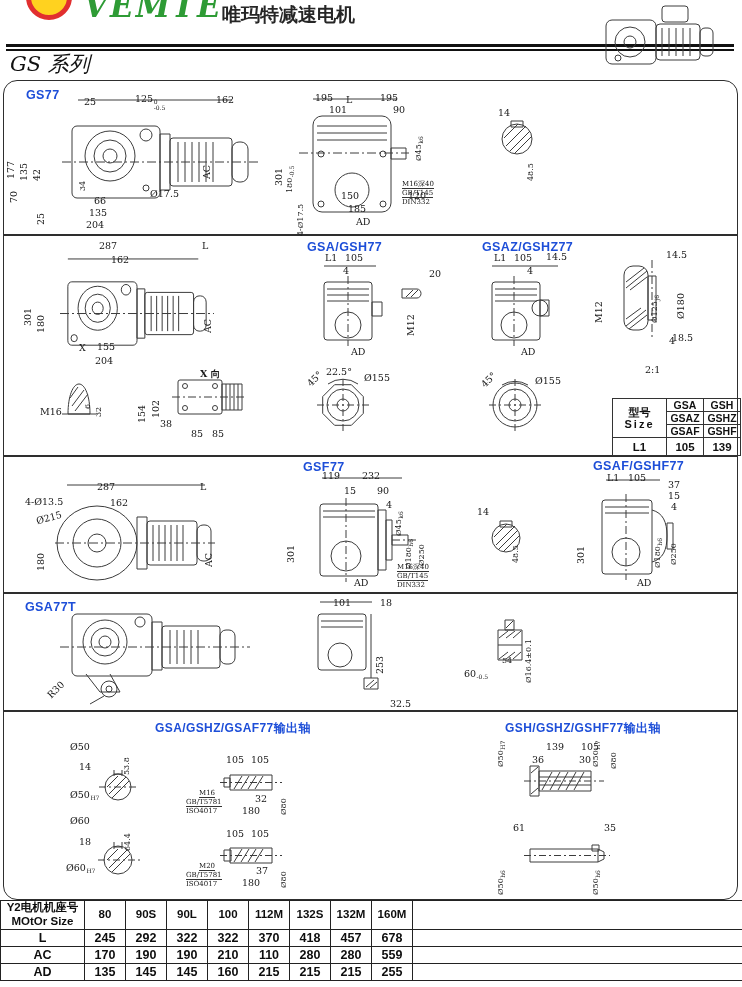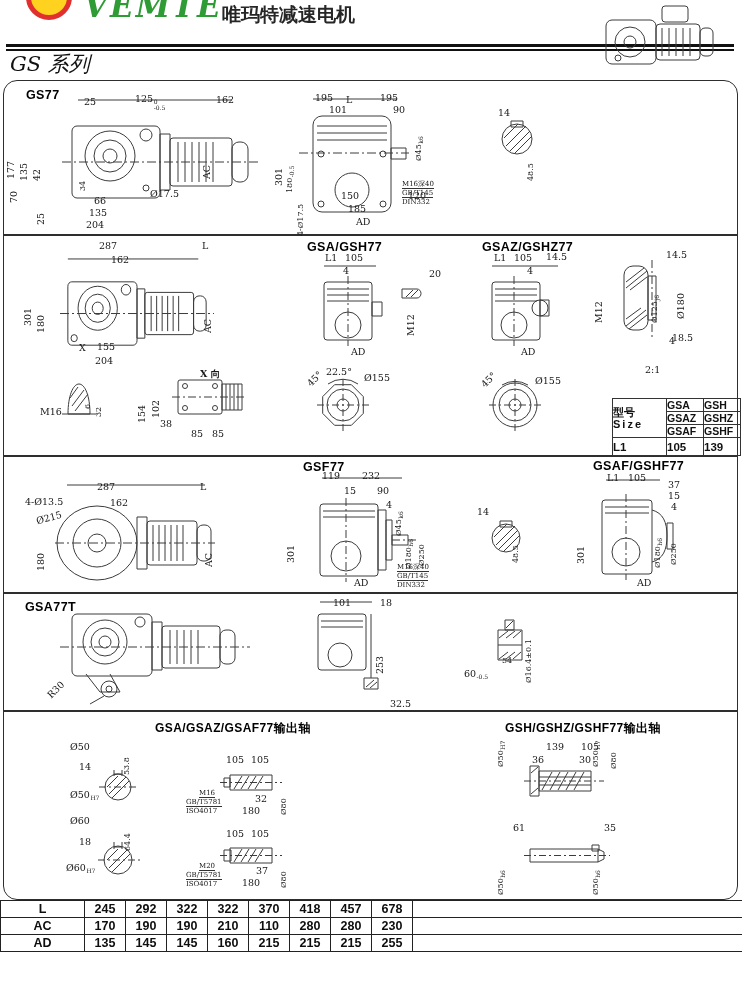--- a/index.html
+++ b/index.html
@@ -2,36 +2,36 @@
 <html><head>
 <meta charset="utf-8">
 <style>
 *{margin:0;padding:0;box-sizing:border-box}
 html,body{width:742px;height:987px}
 body{position:relative;background:#fff;overflow:hidden;font-family:"Liberation Sans",sans-serif;color:#1c1c1c}
 .dim{position:absolute;font:9.5px "DejaVu Serif",serif;color:#161616;white-space:nowrap;line-height:11px}
 .s8{font-size:8px}
 .v{transform:rotate(-90deg);transform-origin:0 100%}
 .r45{transform:rotate(-45deg)}.r15{transform:rotate(-15deg)}
-.dtitle{position:absolute;font:bold 12.5px "Liberation Sans",sans-serif;color:#000000;letter-spacing:.4px;white-space:nowrap}
+.dtitle{position:absolute;font:bold 12.5px "Liberation Sans",sans-serif;color:#1d4ed8;letter-spacing:.4px;white-space:nowrap}
 .note{position:absolute;font:7px "DejaVu Serif",serif;color:#161616;white-space:nowrap;line-height:8px}
 .u{border-bottom:.75px solid #333}
 svg.dr{position:absolute;overflow:visible}
 svg.dr *{stroke:#3c3c3c;fill:none;stroke-width:1;vector-effect:non-scaling-stroke}
 .tol{display:inline-flex;flex-direction:column;justify-content:center;vertical-align:-2px;margin-left:.5px}
 .ts{font-size:6px;line-height:5.5px;display:block}
 .frame{position:absolute;left:3px;top:80px;width:735px;height:820px;border:1.5px solid #2e2e2e;border-radius:14px}
 .sep{position:absolute;left:3px;width:735px;height:1.5px;background:#2e2e2e}
 .rule1{position:absolute;left:6px;top:44px;width:728px;height:3px;background:#111}
 .rule2{position:absolute;left:6px;top:49px;width:728px;height:1.5px;background:#111}
 .logo{position:absolute;left:26px;top:-26px;width:46px;height:46px;border-radius:50%;border:5px solid #e12f2f;background:#ffd21f}
 .brand{position:absolute;left:84px;top:-12px;font:italic bold 31px "DejaVu Serif",serif;color:#2e9b35;letter-spacing:2px}
 .tagline{position:absolute;left:222px;top:2px;font-size:19px;font-weight:600;color:#262626}
 .series{position:absolute;left:10px;top:50px;font:italic 21px "DejaVu Serif",serif;color:#111}
-.sizetab{position:absolute;left:612px;top:398px;border-collapse:collapse;font:bold 10.5px "Liberation Sans",sans-serif;text-align:left;color:#111}
+.sizetab{position:absolute;left:612px;top:398px;border-collapse:collapse;font:bold 10.5px "Liberation Sans",sans-serif;text-align:center;color:#111}
 .sizetab td{border:1.2px solid #333;padding:0;height:13px}
 .sizetab .lab{width:54px;font-size:11px;line-height:12px}
 .sizetab td.c{width:37px}
 .sizetab tr.l1 td{height:18px;font-size:11.5px}
 .mtab{position:absolute;left:0;top:900px;width:742px;border-collapse:collapse;table-layout:fixed;font:bold 12.5px "Liberation Sans",sans-serif;text-align:center;color:#0e0e0e}
 .mtab td{border:1.2px solid #222;padding:0}
 .mtab td.hd{height:29px;font-size:11.5px;line-height:1.2}
 .mtab tr.r td{height:17px}
 .mtab td.fill{border-right:none}
 .ls2{letter-spacing:2px}
@@ -455,21 +455,21 @@
     <line x1="12" y1="41" x2="21" y2="34"></line>
     <line x1="19" y1="41" x2="27" y2="34"></line>
  <line x1="4" y1="27" x2="28" y2="27"></line>
 </svg>
 <span class="dim s8" style="left:502px;top:655px">54</span>
 <span class="dim" style="left:464px;top:668px"><span>60</span><span class="tol">
       <span class="ts">-0.5</span>
     </span></span>
 <span class="dim v s8" style="left:534px;top:672px">Ø16.4±0.1</span>
 
-<div class="dtitle" style="left:155px;top:720px;font-size:12px">GSA/GSAZ/GSAF77输出轴</div>
+<div class="dtitle" style="left:155px;top:720px;font-size:12px">GSA/GSHZ/GSAF77输出轴</div>
 <span class="dim" style="left:70px;top:741px">Ø50</span>
 <span class="dim" style="left:79px;top:761px">14</span>
 <svg class="dr" style="left:101px;top:768px" width="34" height="34">
  <circle cx="17" cy="19" r="13"></circle>
  <line x1="13" y1="2" x2="13" y2="8"></line>
     <line x1="21" y1="2" x2="21" y2="8"></line>
     <line x1="13" y1="6" x2="21" y2="6"></line>
  <line x1="8" y1="26" x2="25" y2="9"></line>
     <line x1="11" y1="30" x2="28" y2="13"></line>
     <line x1="6" y1="19" x2="17" y2="8"></line>
@@ -570,20 +570,35 @@
       <span class="ts">h6</span>
     </span></span>
 
 <table class="mtab">
  <colgroup>
       <col style="width:84px">
       <col span="8" style="width:41px">
       <col>
     </colgroup>
  <tbody>
+      <tr>
+  <td class="hd">
+          <div>Y2电机机座号</div>
+          <div>MOtOr Size</div>
+        </td>
+  <td class="hd">80</td>
+  <td class="hd">90S</td>
+  <td class="hd">90L</td>
+  <td class="hd">100</td>
+  <td class="hd">112M</td>
+  <td class="hd">132S</td>
+  <td class="hd">132M</td>
+  <td class="hd">160M</td>
+  <td class="hd fill"></td>
+ </tr>
  <tr class="r">
   <td>L</td>
   <td>245</td>
   <td>292</td>
   <td>322</td>
   <td>322</td>
   <td>370</td>
   <td>418</td>
   <td>457</td>
   <td>678</td>
@@ -591,21 +606,21 @@
  </tr>
  <tr class="r">
   <td>AC</td>
   <td>170</td>
   <td>190</td>
   <td>190</td>
   <td>210</td>
   <td>110</td>
   <td>280</td>
   <td>280</td>
-  <td>230</td>
+  <td>559</td>
   <td class="fill"></td>
  </tr>
  <tr class="r">
   <td>AD</td>
   <td>135</td>
   <td>145</td>
   <td>145</td>
   <td>160</td>
   <td>215</td>
   <td>215</td>

